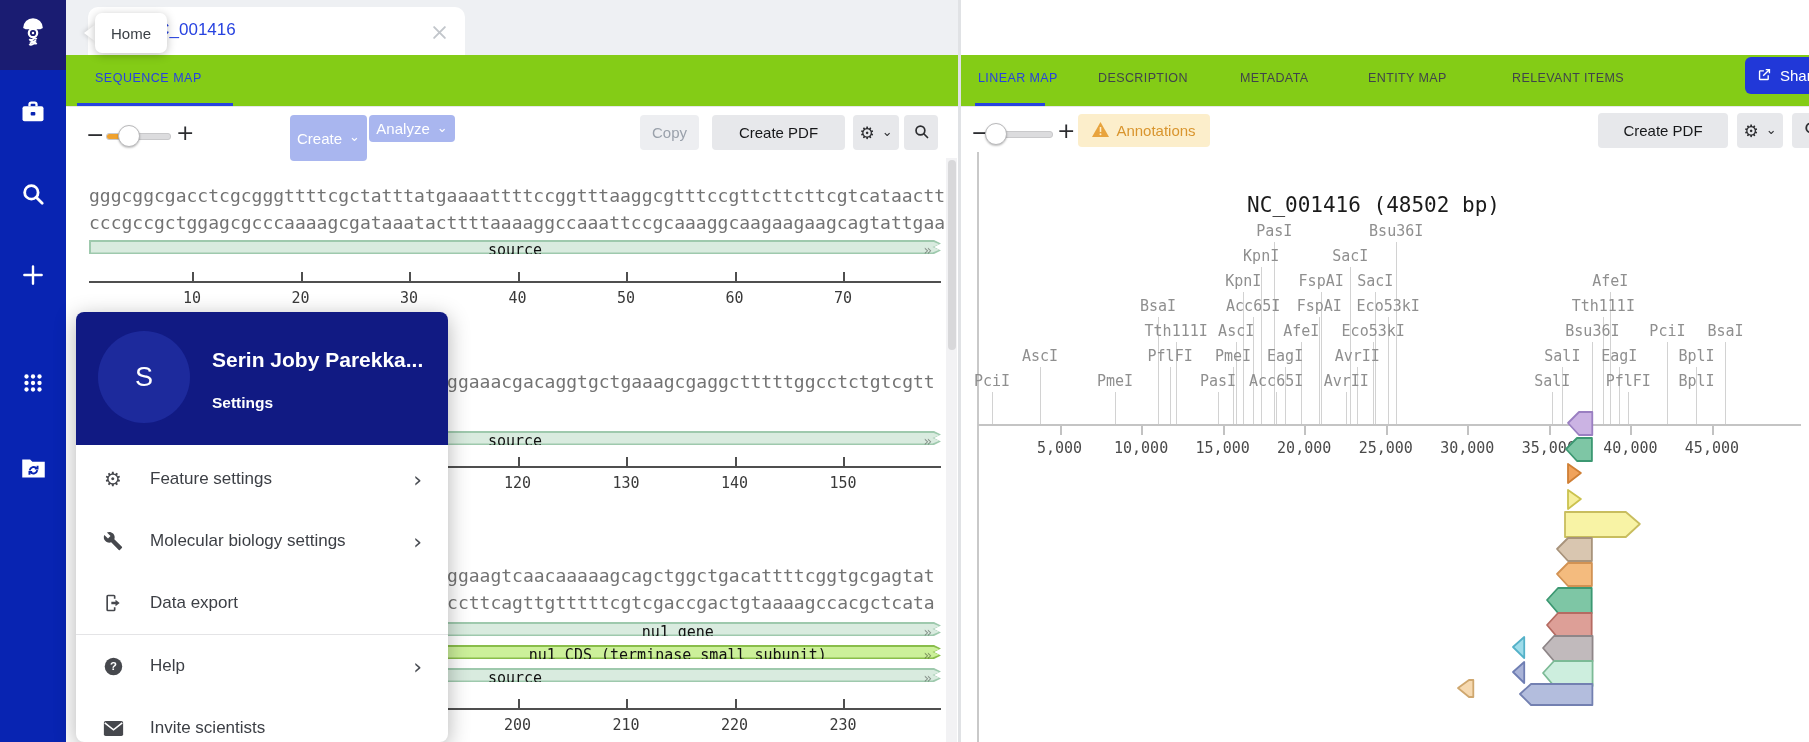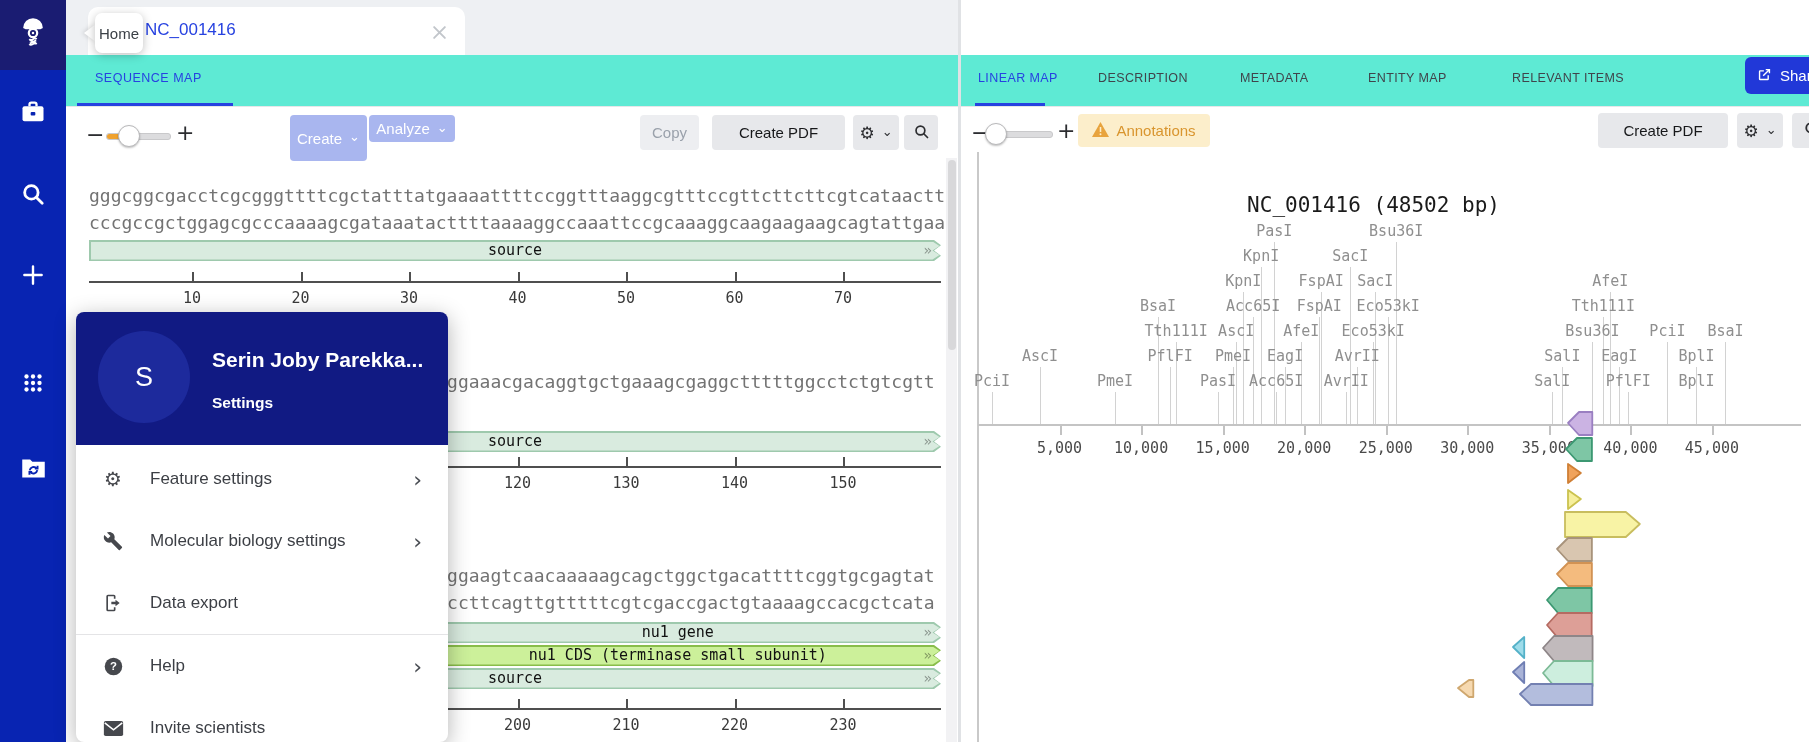--- a/index.html
+++ b/index.html
@@ -8,45 +8,45 @@
   
   #sidebar{left:0;top:0;width:66px;height:742px;background:#0824b2;}
   #logo-block{left:0;top:0;width:66px;height:70px;background:#1a1c72;display:flex;align-items:center;justify-content:center;}
   .side-icon{left:0;width:66px;height:44px;display:flex;align-items:center;justify-content:center;cursor:pointer;}
   
   #topbar{left:66px;top:0;width:892px;height:55px;background:#eef0f3;}
   #doc-tab{left:22px;top:7px;width:377px;height:48px;background:#fff;border-radius:10px 10px 0 0;}
   #tab-title{left:57px;top:13px;font-size:17px;color:#2742e0;}
   #tab-close{left:340px;top:14px;width:22px;height:22px;display:flex;align-items:center;justify-content:center;cursor:pointer;}
   
-  #tooltip{left:95px;top:13px;width:48px;height:40px;background:#fff;border-radius:7px;box-shadow:0 2px 10px rgba(0,0,0,.25);display:flex;align-items:center;justify-content:center;font-size:15px;color:#3b4046;z-index:40;}
+  #tooltip{left:95px;top:13px;width:72px;height:40px;background:#fff;border-radius:7px;box-shadow:0 2px 10px rgba(0,0,0,.25);display:flex;align-items:center;justify-content:center;font-size:15px;color:#3b4046;z-index:40;}
   #tooltip-arrow{left:84px;top:24px;width:0;height:0;border-top:9px solid transparent;border-bottom:9px solid transparent;border-right:12px solid #fff;z-index:40;filter:drop-shadow(-2px 0 2px rgba(0,0,0,.12));}
   
   #left-pane{left:66px;top:55px;width:892px;height:687px;background:#fff;overflow:hidden;}
   #pane-divider{left:958px;top:0;width:3px;height:742px;background:#e0e2e5;}
   #right-pane{left:961px;top:0;width:848px;height:742px;background:#fff;overflow:hidden;}
   
-  .subtab-row{left:0;top:0;width:100%;height:51px;background:#5eead4;border-bottom:1px solid #e6e7e9;}
+  .subtab-row{left:0;top:0;width:100%;height:51px;background:#84cc16;border-bottom:1px solid #e6e7e9;}
   .subtab-label{font-size:12.5px;letter-spacing:.5px;color:#2742e0;cursor:pointer;}
   .subtab-underline{height:3px;background:#2742e0;}
   .rtab{position:absolute;top:16px;font-size:12.5px;letter-spacing:.4px;color:#40444b;cursor:pointer;white-space:nowrap;}
   .rtab.active{color:#2742e0;}
   
   .tbtn{position:absolute;display:flex;align-items:center;justify-content:center;gap:7px;border-radius:4px;font-size:15px;cursor:pointer;white-space:nowrap;}
   .btn-gray{background:#e7e8eb;color:#17181a;}
   .btn-disabled-blue{background:#a9b6ef;color:#fff;}
   .btn-disabled-gray{background:#edeef1;color:#9aa1ab;}
   .btn-warn{background:#fceecb;color:#d9952e;font-size:15px;}
   .zoom-sign{position:absolute;font-size:22px;color:#2c2d30;cursor:pointer;font-family:"DejaVu Sans",sans-serif;}
   .slider-track{position:absolute;height:5px;background:#dcdcde;border-radius:3px;border:1px solid #c9c9cb;cursor:pointer;}
   .slider-fill{position:absolute;height:5px;background:#f0a22e;border-radius:3px;}
   .slider-thumb{position:absolute;width:20px;height:20px;background:#fff;border:1px solid #b9b9bb;border-radius:50%;box-shadow:0 1px 2px rgba(0,0,0,.25);cursor:grab;}
   
   .seq-row{position:absolute;font-family:"DejaVu Sans Mono",monospace;font-size:18px;color:#737373;white-space:pre;letter-spacing:0;cursor:text;}
-  .feat-bar{position:absolute;height:21px;cursor:pointer;}
+  .feat-bar{position:absolute;height:14px;cursor:pointer;}
   .feat-bar .inner{position:absolute;inset:1.5px;}
   .feat-bar .lbl{position:absolute;width:100%;text-align:center;font-family:"DejaVu Sans Mono",monospace;font-size:15px;line-height:18px;color:#111;}
   .feat-bar .cont{position:absolute;right:9px;top:0;font-family:"DejaVu Sans Mono",monospace;font-size:14px;line-height:18px;color:rgba(0,0,0,.38);}
   .ruler-line{position:absolute;height:2px;background:#4f4f4f;}
   .ruler-tick{position:absolute;width:2px;height:9px;background:#4f4f4f;}
   .ruler-num{position:absolute;font-family:"DejaVu Sans Mono",monospace;font-size:15px;color:#3a3a3a;transform:translateX(-50%);}
   #seq-scrollbar{left:880px;top:103px;width:11px;height:584px;background:#f2f2f4;}
   #seq-scroll-thumb{left:881.5px;top:105px;width:8px;height:190px;background:#d8d8da;border-radius:4px;cursor:grab;}
   
   .enzyme-label{position:absolute;font-family:"DejaVu Sans Mono",monospace;font-size:15px;color:#8f8f8f;transform:translateX(-50%);white-space:nowrap;cursor:pointer;}

